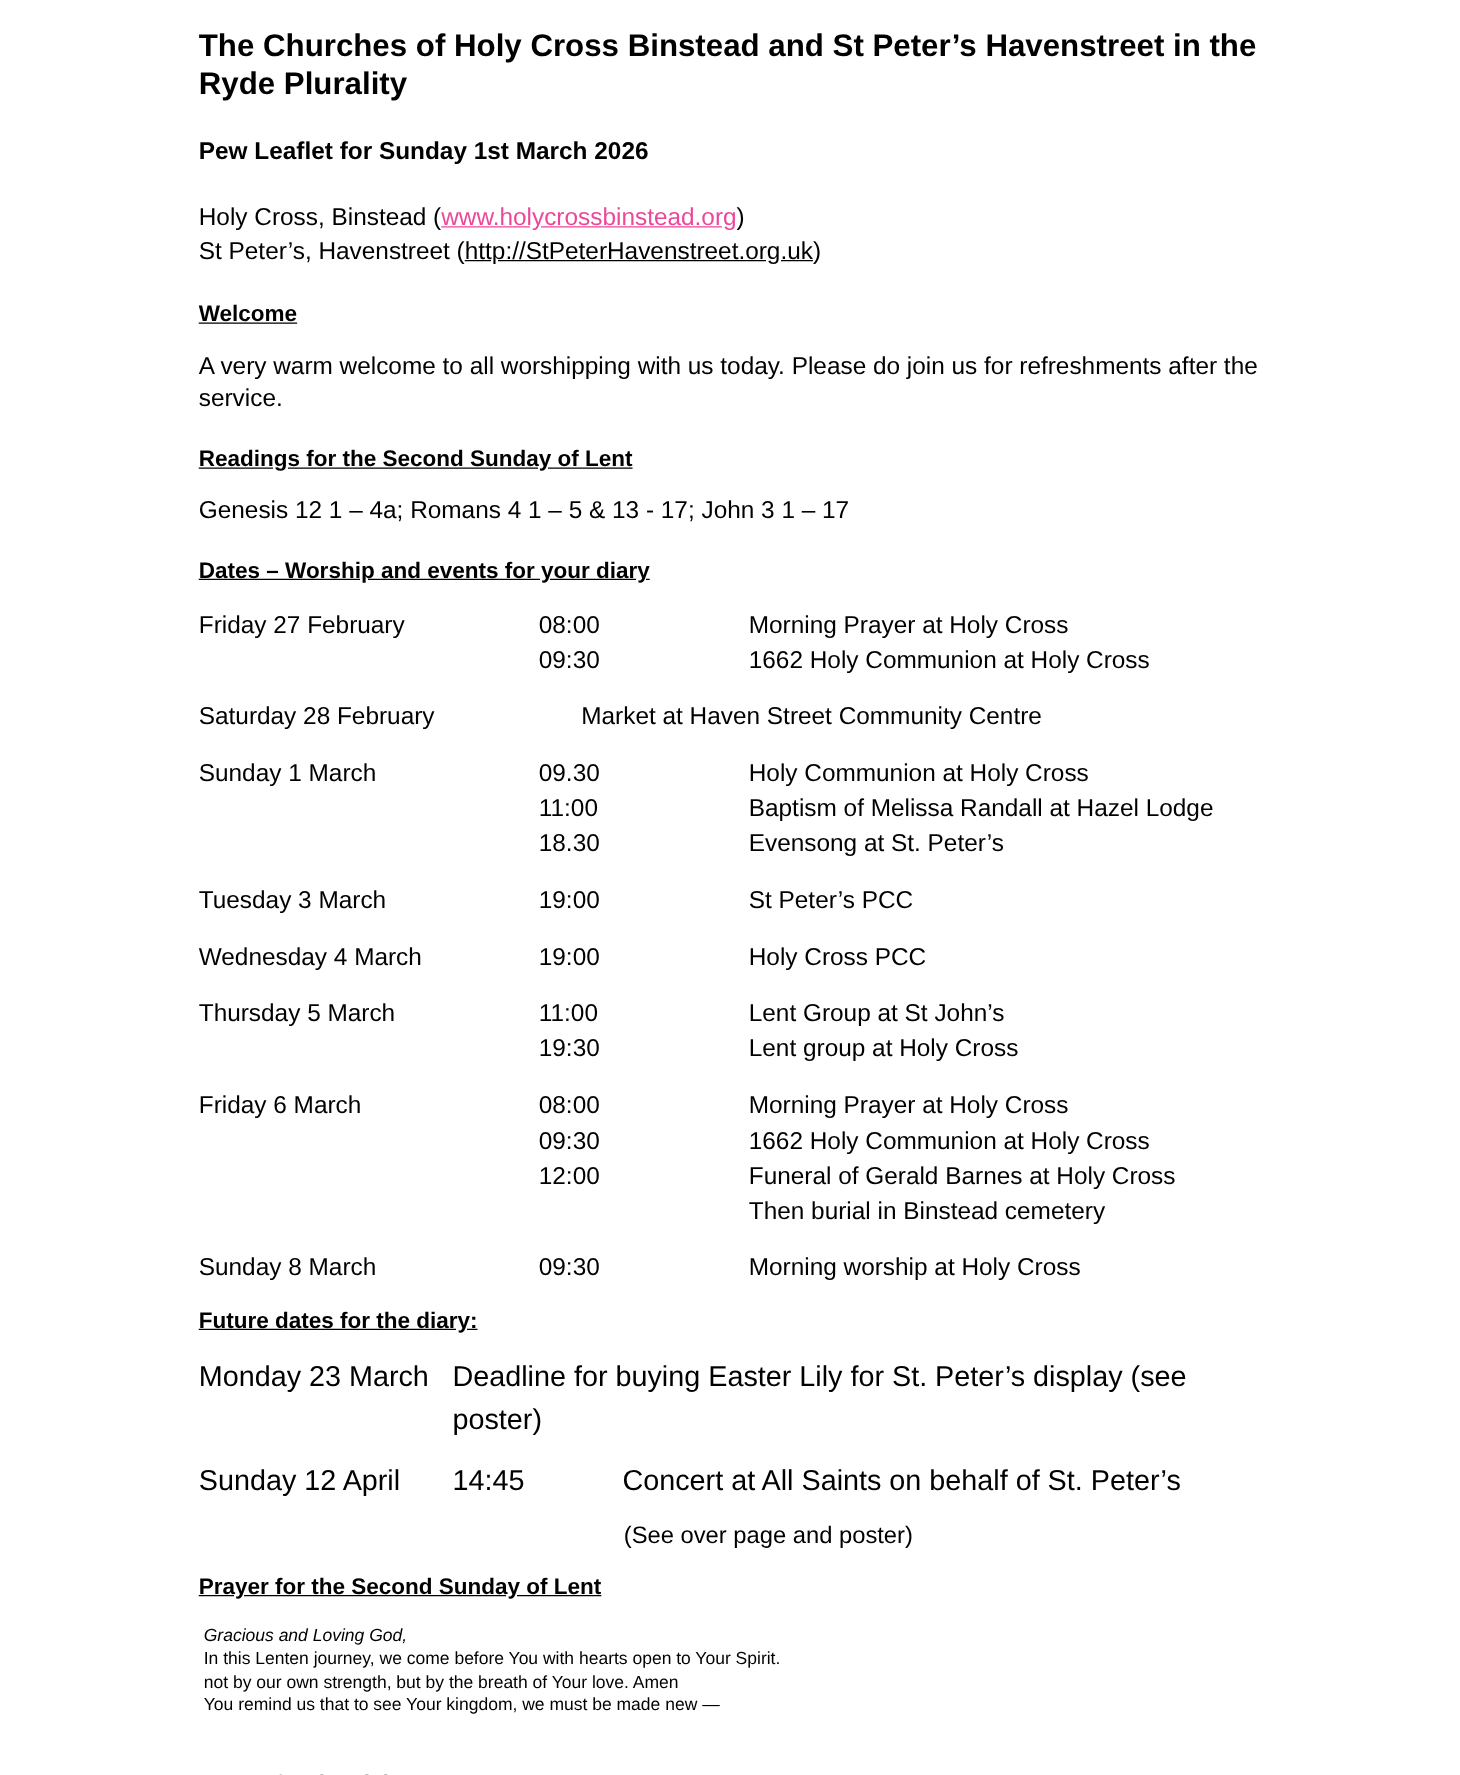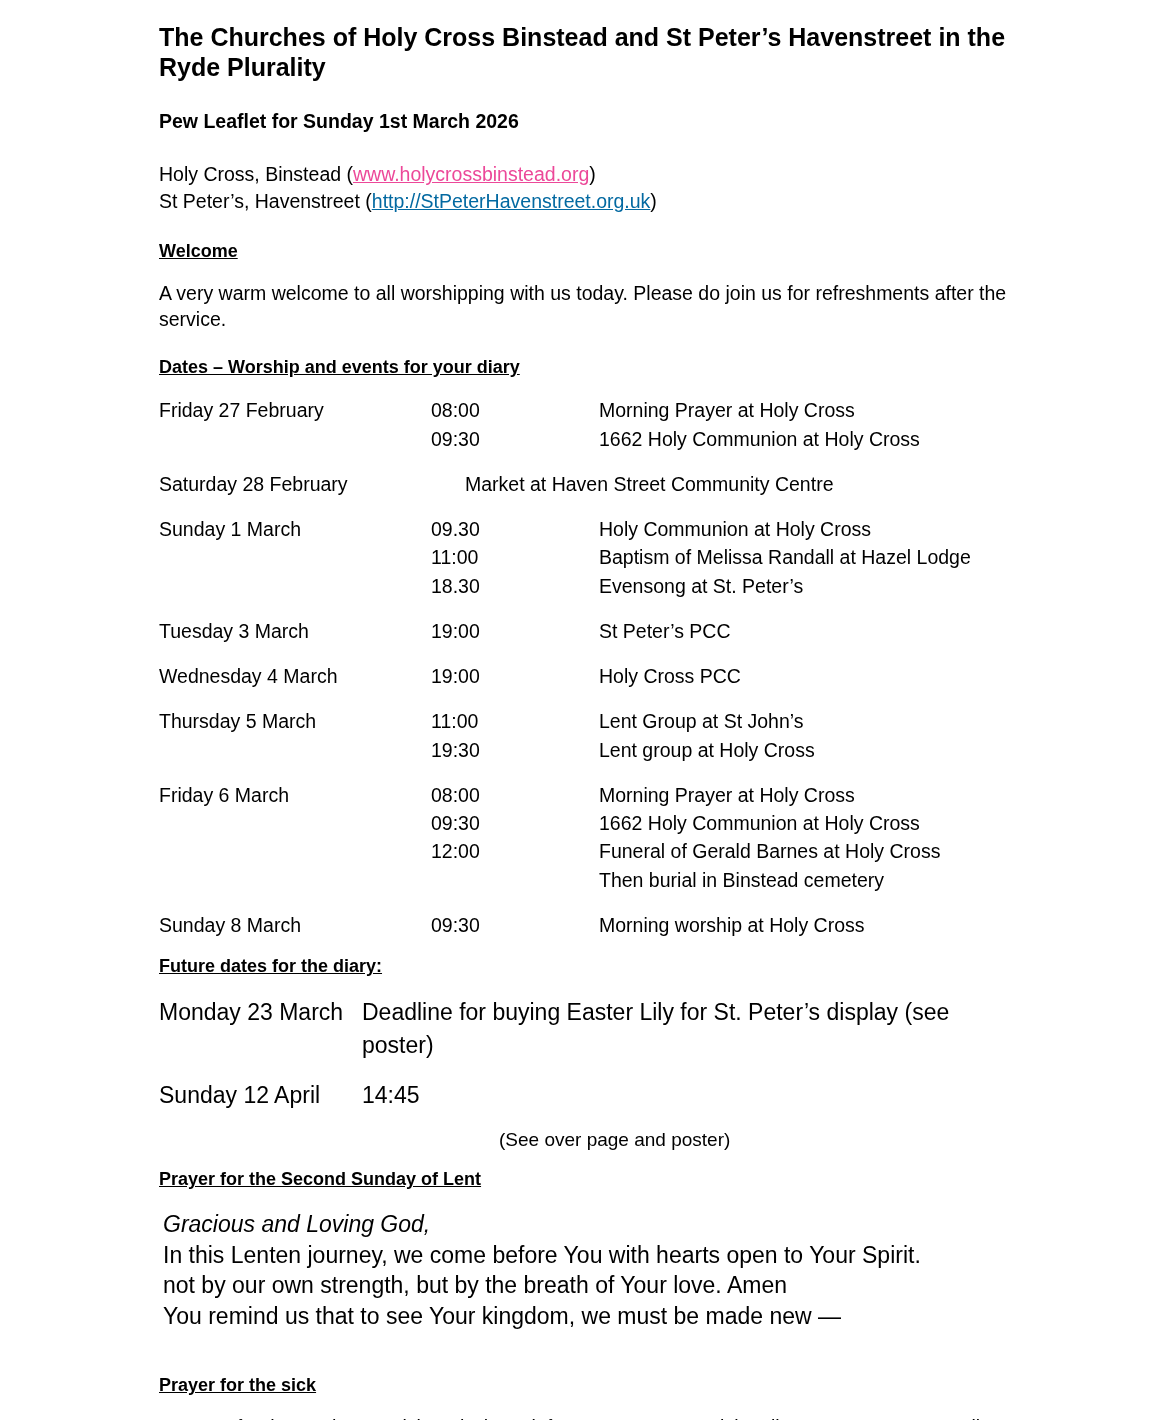--- a/index.html
+++ b/index.html
@@ -39,21 +39,21 @@
     margin: 0;
   }
   .site-block {
     margin-bottom: 26px;
   }
   a.weblink {
     color: #ec4899;
     text-decoration: underline;
   }
   a.weblink.purple {
-    color: #0369a1;
+    color: #000000;
   }
   h2.section {
     font-size: 18px;
     font-weight: bold;
     text-decoration: underline;
     margin: 0 0 18px 0;
     line-height: 1.2;
     display: inline-block;
   }
   .section-wrap {
@@ -129,21 +129,21 @@
     margin-left: 340px;
     font-size: 19px;
     line-height: 1.45;
     margin-top: -2px;
     margin-bottom: 16px;
   }
   .prayer-block {
     margin: 0 0 22px 4px;
   }
   .prayer-line {
-    font-size: 23px;
+    font-size: 14px;
     line-height: 1.33;
   }
   .prayer-line.italic {
     font-style: italic;
   }
   .gap-med { height: 22px; }
 </style>
 </head>
 <body>
 
@@ -156,20 +156,24 @@
   <div class="site-block">
     <div class="site-line"><span>Holy Cross, Binstead (</span><a class="weblink" href="#">www.holycrossbinstead.org</a><span>)</span></div>
     <div class="site-line"><span>St Peter’s, Havenstreet (</span><a class="weblink purple" href="#">http://StPeterHavenstreet.org.uk</a><span>)</span></div>
   </div>
 
   <div class="section-wrap">
     <h2 class="section">Welcome</h2>
     <p class="para">A very warm welcome to all worshipping with us today. Please do join us for refreshments after the service.</p>
   </div>
 
+  <div class="section-wrap">
+    <h2 class="section">Readings for the Second Sunday of Lent</h2>
+    <p class="readings">Genesis 12 1 – 4a; Romans 4 1 – 5 &amp; 13 - 17; John 3 1 – 17</p>
+  </div>
 
   <div class="section-wrap">
     <h2 class="section">Dates – Worship and events for your diary</h2>
 
     <div class="diary">
 
       <div class="diary-group">
         <div class="diary-date">Friday 27 February</div>
         <div class="diary-rows">
           <div class="diary-row">
@@ -284,20 +288,21 @@
     <h2 class="section">Future dates for the diary:</h2>
 
     <div class="future-row">
       <div class="future-date">Monday 23 March</div>
       <div class="future-text">Deadline for buying Easter Lily for St. Peter’s display (see poster)</div>
     </div>
 
     <div class="future-row">
       <div class="future-date">Sunday 12 April</div>
       <div class="future-time">14:45</div>
+      <div class="future-text">Concert at All Saints on behalf of St. Peter’s</div>
     </div>
     <div class="future-sub">(See over page and poster)</div>
   </div>
 
   <div class="section-wrap">
     <h2 class="section">Prayer for the Second Sunday of Lent</h2>
     <div class="prayer-block">
       <div class="prayer-line italic">Gracious and Loving God,</div>
       <div class="prayer-line">In this Lenten journey, we come before You with hearts open to Your Spirit.</div>
       <div class="prayer-line">not by our own strength, but by the breath of Your love. Amen</div>

